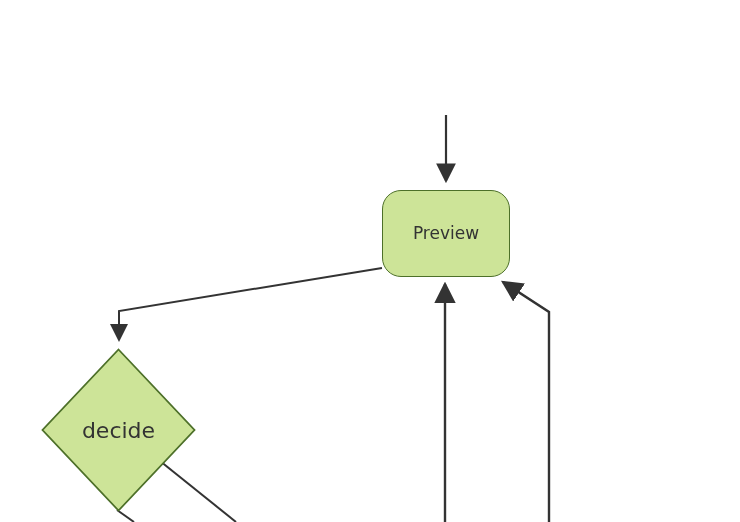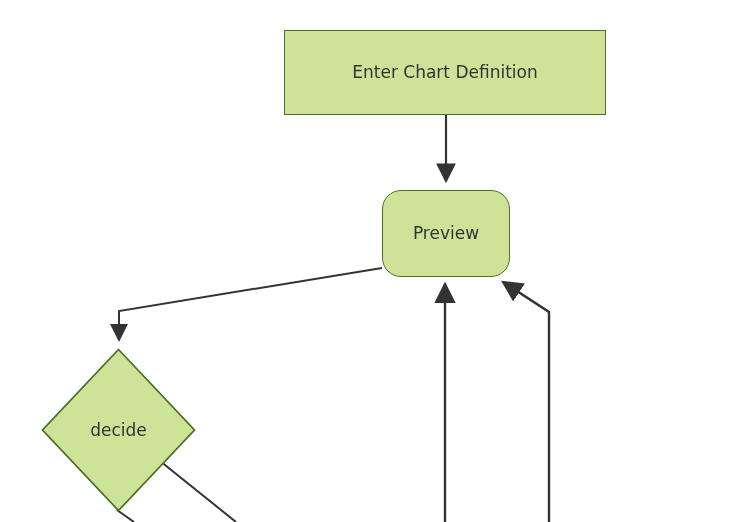--- a/index.html
+++ b/index.html
@@ -53,21 +53,21 @@
   .node-diamond-label {
     position: absolute;
     left: 0;
     top: 0;
     width: 100%;
     height: 100%;
     display: flex;
     align-items: center;
     justify-content: center;
     color: #333333;
-    font-size: 17px;
+    font-size: 22px;
     user-select: none;
     pointer-events: none;
   }
 </style>
 </head>
 <body>
 
 <div id="flowchart-canvas">
 
   <svg id="edge-layer" viewBox="0 0 740 522" xmlns="http://www.w3.org/2000/svg">
@@ -83,23 +83,20 @@
 
     <polyline points="445,522 445,284" fill="none" stroke="#333333" stroke-width="2.4" marker-end="url(#arrow)"></polyline>
 
     <polyline points="549,522 549,312 503,282" fill="none" stroke="#333333" stroke-width="2.4" marker-end="url(#arrow)"></polyline>
 
     <polyline points="117,510 134,522" fill="none" stroke="#333333" stroke-width="2.0"></polyline>
 
     <polyline points="160,461 236,522" fill="none" stroke="#333333" stroke-width="2.0"></polyline>
   </svg>
 
-  <div class="node node-rect" style="left:284px; top:30px; width:322px; height:85px;">
-    <span>Enter Chart Definition</span>
-  </div>
 
   <div class="node node-rounded" style="left:382px; top:190px; width:128px; height:87px;">
     <span>Preview</span>
   </div>
 
   <div class="node-diamond-wrap" style="left:41px; top:348px; width:155px; height:164px;">
     <svg width="155" height="164" viewBox="0 0 155 164" xmlns="http://www.w3.org/2000/svg">
       <polygon points="77.5,1.5 153.5,82 77.5,162.5 1.5,82" fill="#cde498" stroke="#4d7029" stroke-width="1.8"></polygon>
     </svg>
     <div class="node-diamond-label">decide</div>

